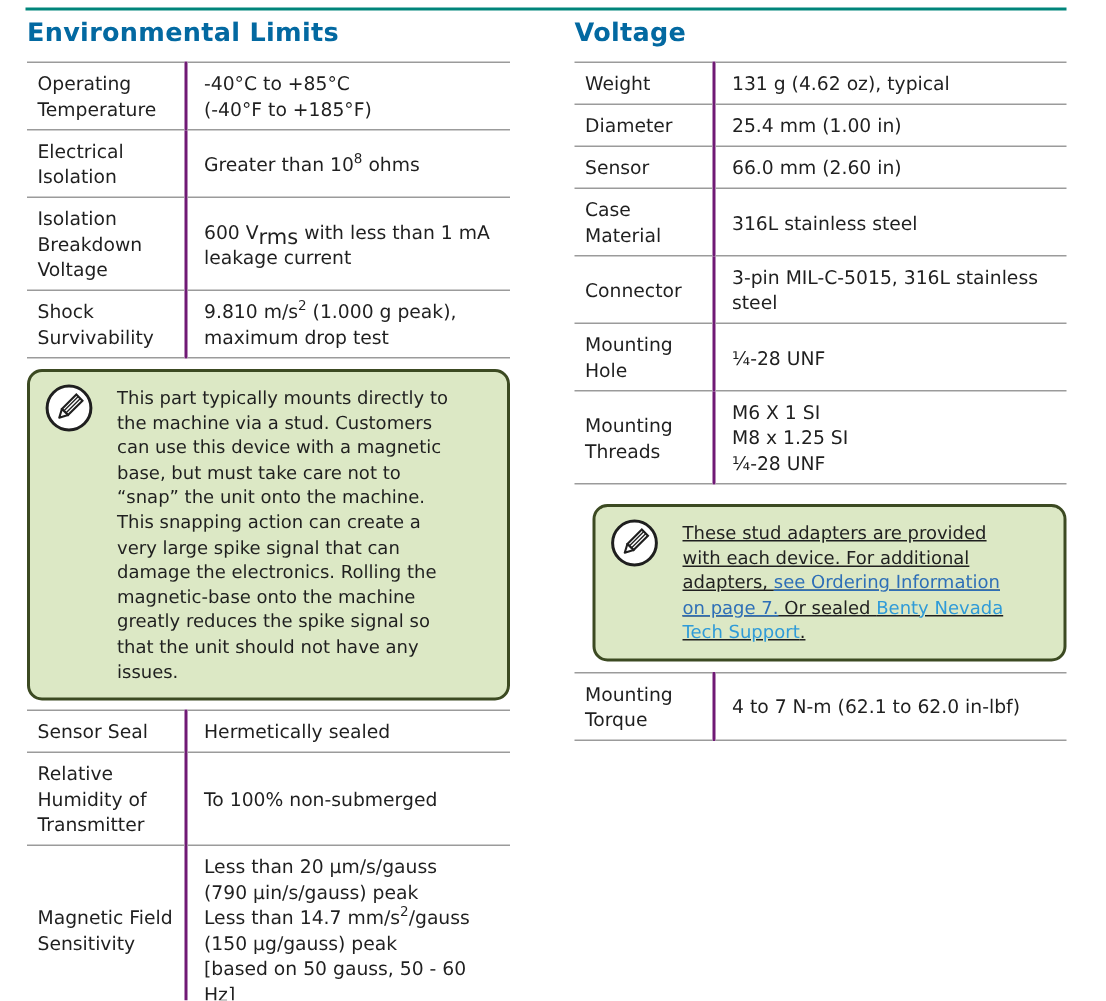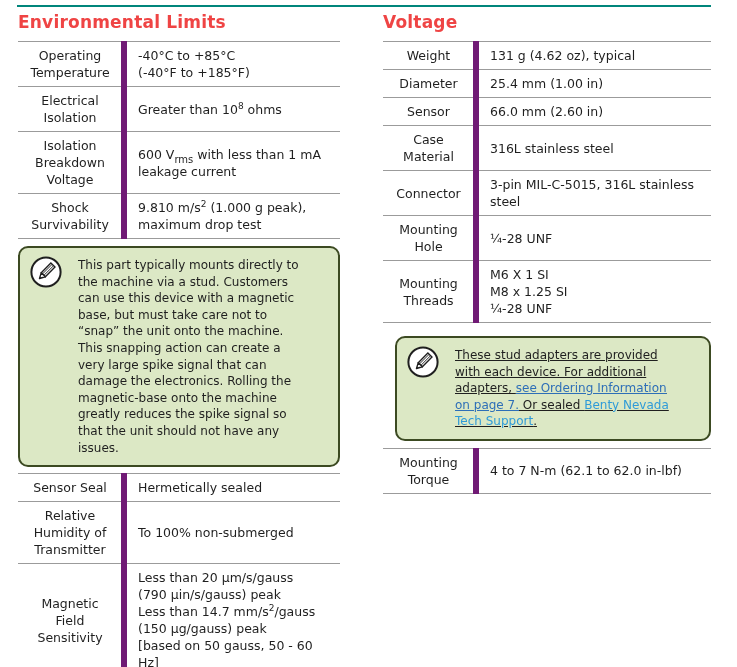--- a/index.html
+++ b/index.html
@@ -16,45 +16,45 @@
   .top-rule {
     position: absolute;
     left: 17px; top: 5px;
     width: 694px; height: 2px;
     background: #00857B;
   }
   .col { position: absolute; top: 12px; }
   .col-left  { left: 18px;  width: 322px; }
   .col-right { left: 383px; width: 328px; }
   .section-title {
-    color: #ef4444;
+    color: #0369a1;
     font-size: 17px;
     font-weight: bold;
     letter-spacing: 0.2px;
     margin-bottom: 9px;
     line-height: 20px;
   }
   table.spec {
     width: 100%;
     border-collapse: collapse;
     border-top: 1px solid #9B9B9B;
   }
   table.spec td {
     font-size: 12.5px;
     line-height: 17px;
     vertical-align: middle;
     border-bottom: 1px solid #9B9B9B;
     padding: 5px 6px 5px 7px;
   }
-  table.spec td.lbl { border-right: 6px solid #701a75; text-align: center; }
+  table.spec td.lbl { border-right: 2px solid #701a75; }
   .col-left  td.lbl { width: 106px; }
   .col-right td.lbl { width: 93px; }
   table.spec td.val { padding-left: 11px; }
   sup { font-size: 9px; vertical-align: super; line-height: 0; }
-  sub { font-size: 10px; vertical-align: sub;   line-height: 0; }
+  sub { font-size: 14px; vertical-align: sub;   line-height: 0; }
   .note {
     position: relative;
     background: #DCE8C5;
     border: 2px solid #3C4A22;
     border-radius: 10px;
     padding: 9px 21px 9px 58px;
     font-size: 12px;
     line-height: 16.6px;
   }
   .note-1 { margin: 7px 0 6px 0; }

